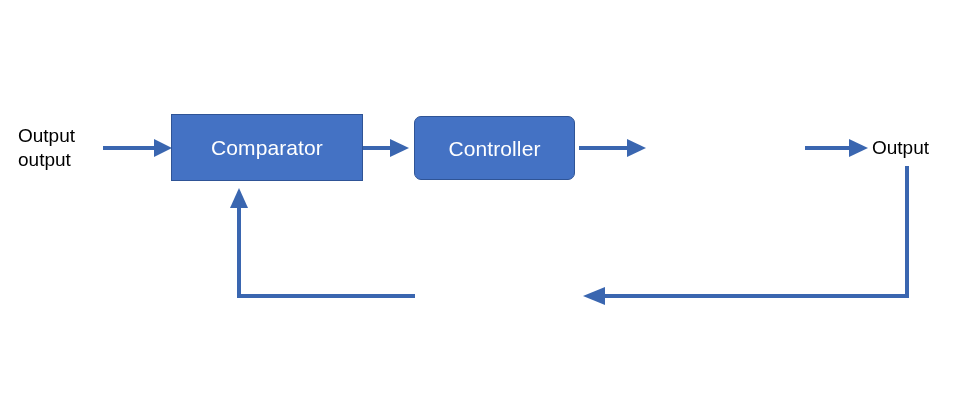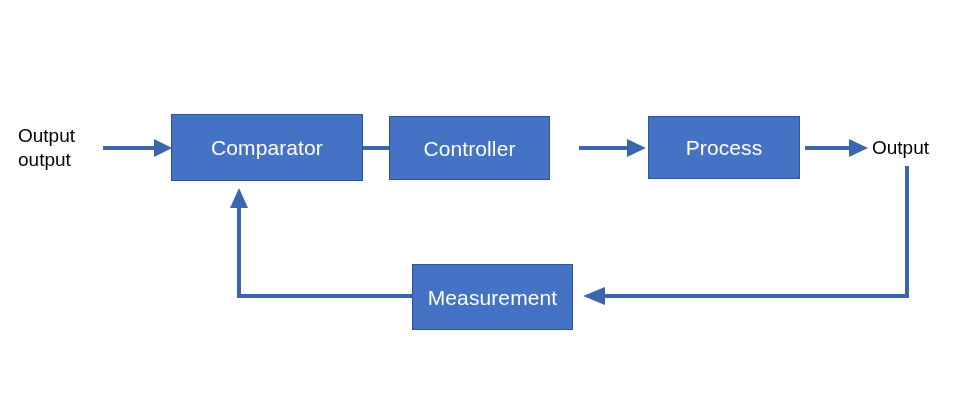--- a/index.html
+++ b/index.html
@@ -24,21 +24,21 @@
     align-items: center;
     justify-content: center;
     color: #ffffff;
     font-size: 21px;
     font-weight: 400;
     letter-spacing: 0.1px;
     line-height: 1;
     user-select: none;
   }
   .block-comparator  { left: 171px; top: 114px; width: 192px; height: 67px; }
-  .block-controller  { left: 389px; top: 116px; width: 161px; height: 64px; }
+  .block-controller  { left: 414px; top: 116px; width: 161px; height: 64px; border-radius: 7px; }
   .block-process     { left: 648px; top: 116px; width: 152px; height: 63px; }
   .block-measurement { left: 412px; top: 264px; width: 161px; height: 66px; }
 
   .plain-label {
     position: absolute;
     color: #000000;
     font-size: 19px;
     line-height: 24px;
     user-select: none;
     white-space: pre-line;
@@ -96,26 +96,20 @@
   </svg>
 
   <div class="block block-comparator">
     <span>Comparator</span>
   </div>
 
   <div class="block block-controller">
     <span>Controller</span>
   </div>
 
-  <div class="block block-process">
-    <span>Process</span>
-  </div>
 
-  <div class="block block-measurement">
-    <span>Measurement</span>
-  </div>
 
   <div class="plain-label label-desired">Output
 output</div>
 
   <div class="plain-label label-output">Output</div>
 
 </div>
 
 </body></html>

